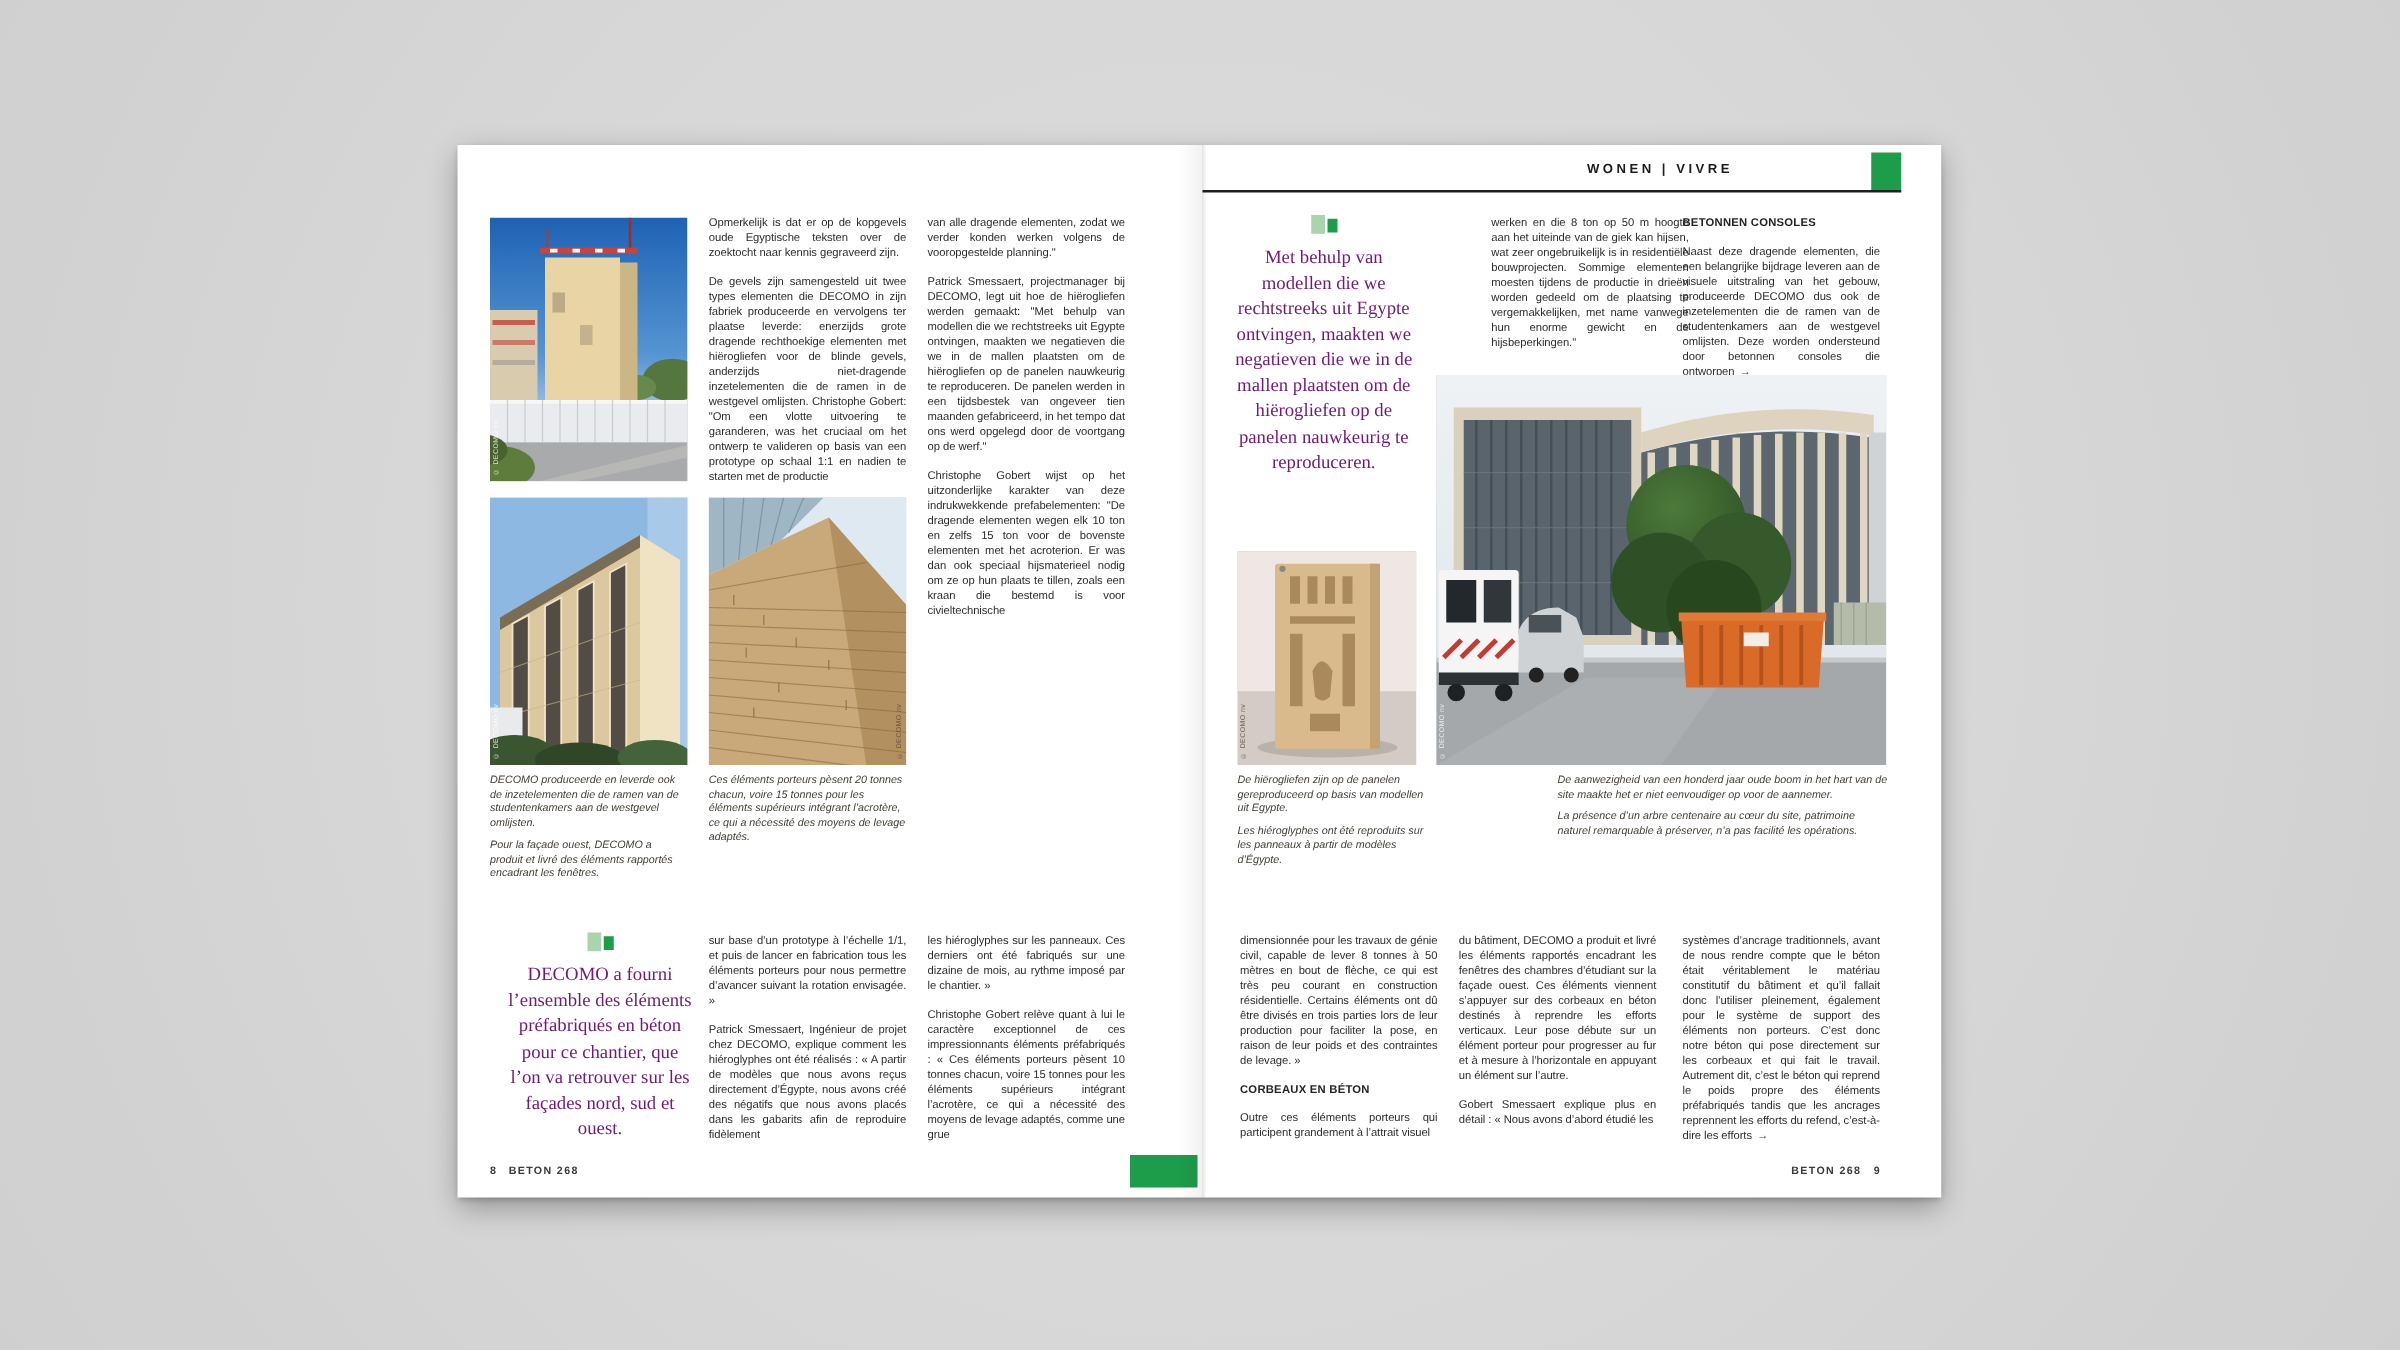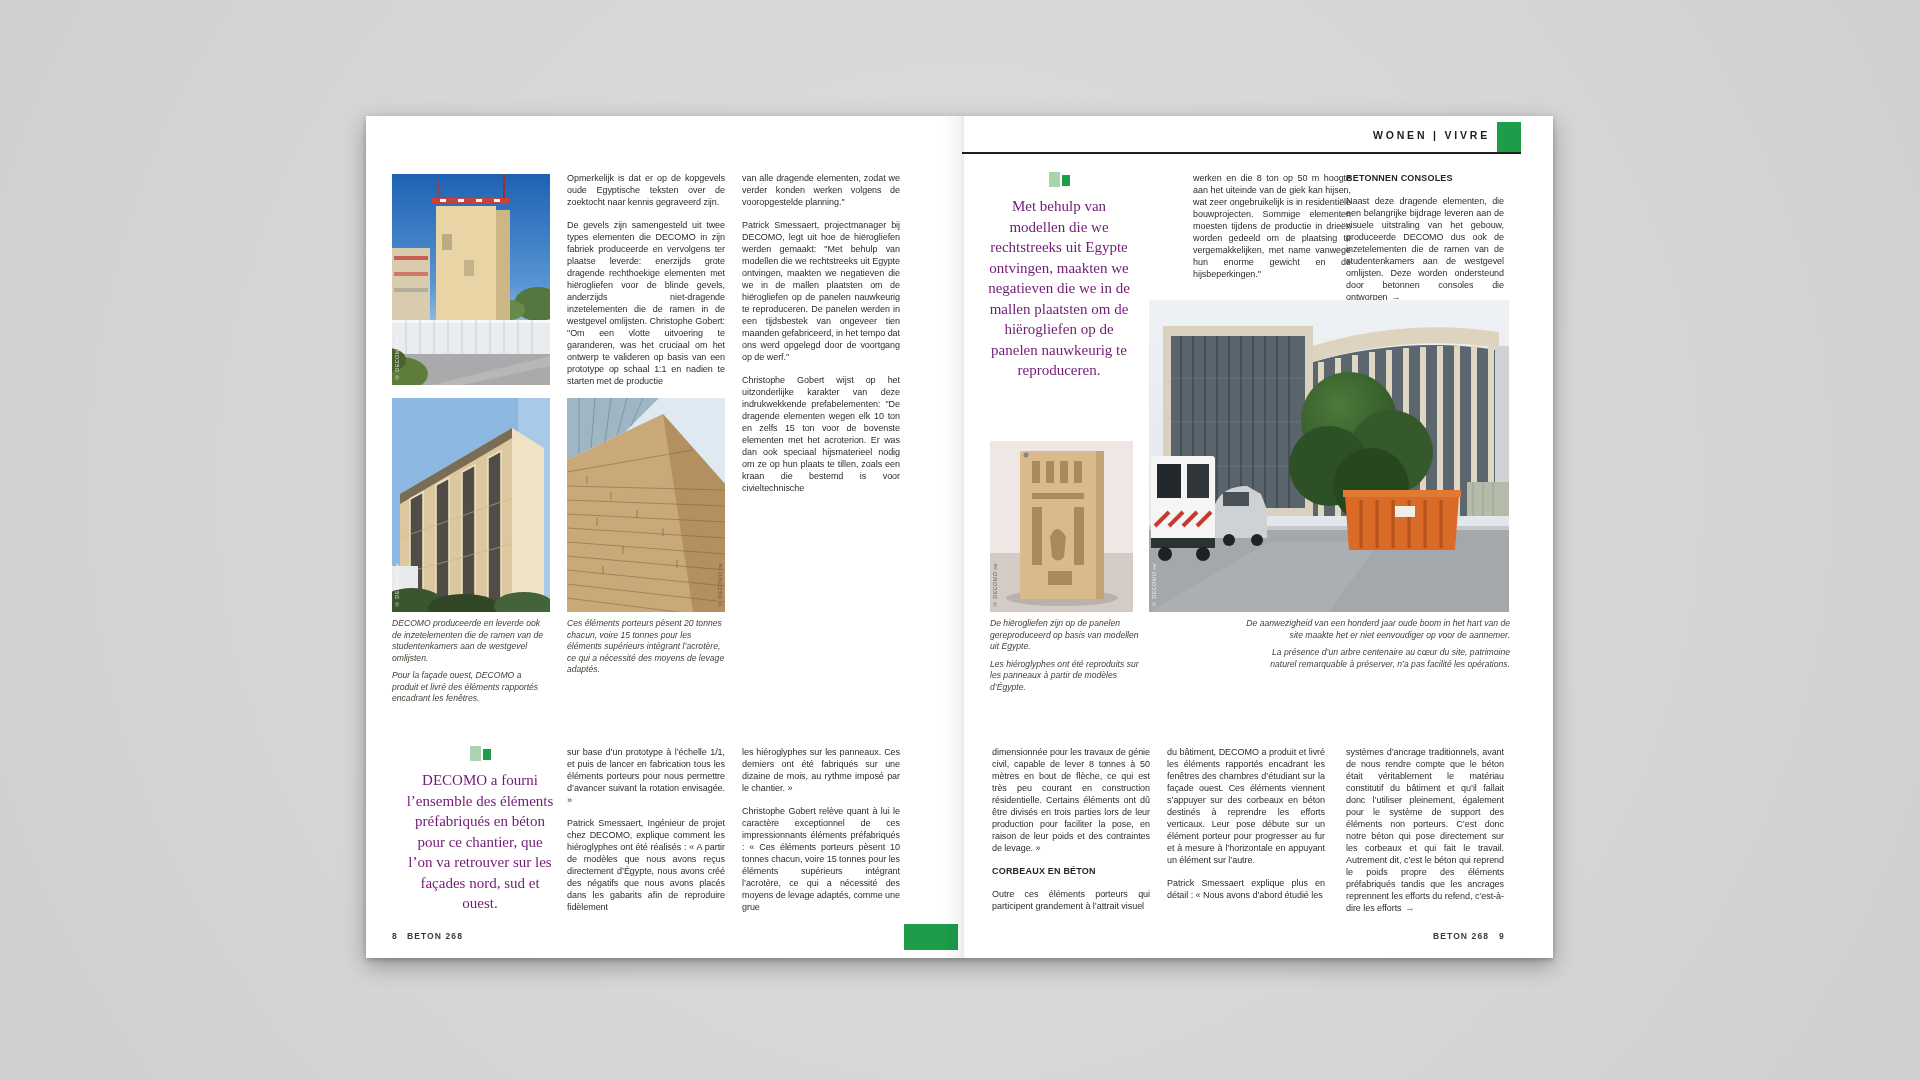--- a/index.html
+++ b/index.html
@@ -15,29 +15,29 @@
   .bodycol{font:9px/12px "Liberation Sans", sans-serif;color:#2e2c2b;text-align:justify;
            letter-spacing:-0.05px;hyphens:auto;overflow-wrap:break-word;}
   .bodycol p{margin:0 0 11px;}
   .bodycol p:last-child{margin-bottom:0;}
   .colhead{font-weight:bold;letter-spacing:.2px;margin:0 0 1px;color:#262422;}
   .cont-arrow{color:#4a4a4a;margin-left:4px;letter-spacing:-1px;}
 
   .caption{font:italic 8.6px/11.5px "Liberation Sans", sans-serif;color:#454038;}
   .caption .blk{margin:0 0 6px;}
   .caption .blk:last-child{margin-bottom:0;}
-  .caption.centered{text-align:right;}
+  .caption.centered{text-align:left;}
 
   .quote{font:15px/20.5px "Liberation Serif", serif;color:#701a75;text-align:center;}
   .qicon{display:flex;justify-content:center;align-items:flex-start;gap:2px;margin-bottom:9px;}
   .qicon .sq1{width:11px;height:15px;background:#a9d4ae;}
   .qicon .sq2{width:8px;height:11px;background:#1d9c49;margin-top:3px;}
   .quote .qtext{display:block;}
 
-  .header-label{font:600 10.5px "Liberation Sans", sans-serif;letter-spacing:2.8px;color:#1d1d1d;text-align:right;}
+  .header-label{font:600 10.5px "Liberation Sans", sans-serif;letter-spacing:2.8px;color:#1d1d1d;text-align:center;}
   .header-rule{background:#1f1f1f;height:1.5px;}
   .green-square{background:#1d9c49;}
 
   .footer{font:bold 8.5px "Liberation Sans", sans-serif;letter-spacing:1.1px;color:#3a3a3a;}
   .footer .num{letter-spacing:.2px;}
   .footer .gap{display:inline-block;width:10px;}
 
   .photo{position:absolute;overflow:hidden;background:#cfcfcf;}
   .photo svg{display:block;}
   .credit{position:absolute;left:2px;bottom:5px;writing-mode:vertical-rl;transform:rotate(180deg);
@@ -351,21 +351,21 @@
       <p>Christophe Gobert relève quant à lui le caractère exceptionnel de ces impressionnants éléments préfabriqués : « Ces éléments porteurs pèsent 10 tonnes chacun, voire 15 tonnes pour les éléments supérieurs intégrant l’acrotère, ce qui a nécessité des moyens de levage adaptés, comme une grue</p>
     </div>
 
     <div class="abs bodycol" style="left:626px;top:630px;width:158px;" lang="fr">
       <p>dimensionnée pour les travaux de génie civil, capable de lever 8 tonnes à 50 mètres en bout de flèche, ce qui est très peu courant en construction résidentielle. Certains éléments ont dû être divisés en trois parties lors de leur production pour faciliter la pose, en raison de leur poids et des contraintes de levage. »</p>
       <p class="colhead">CORBEAUX EN BÉTON</p>
       <p>Outre ces éléments porteurs qui participent grandement à l’attrait visuel</p>
     </div>
     <div class="abs bodycol" style="left:801px;top:630px;width:158px;" lang="fr">
       <p>du bâtiment, DECOMO a produit et livré les éléments rapportés encadrant les fenêtres des chambres d’étudiant sur la façade ouest. Ces éléments viennent s’appuyer sur des corbeaux en béton destinés à reprendre les efforts verticaux. Leur pose débute sur un élément porteur pour progresser au fur et à mesure à l’horizontale en appuyant un élément sur l’autre.</p>
-      <p>Patrick Smessaert explique plus en détail : « Nous avons d’abord étudié les</p>
+      <p>Gobert Smessaert explique plus en détail : « Nous avons d’abord étudié les</p>
     </div>
     <div class="abs bodycol" style="left:980px;top:630px;width:158px;" lang="fr">
       <p><span>systèmes d’ancrage traditionnels, avant de nous rendre compte que le béton était véritablement le matériau constitutif du bâtiment et qu’il fallait donc l’utiliser pleinement, également pour le système de support des éléments non porteurs. C’est donc notre béton qui pose directement sur les corbeaux et qui fait le travail. Autrement dit, c’est le béton qui reprend le poids propre des éléments préfabriqués tandis que les ancrages reprennent les efforts du refend, c’est-à-dire les efforts</span><span class="cont-arrow">→</span></p>
     </div>
 
     <div class="abs footer" style="left:26px;top:815px;">
       <span class="num">8</span><span class="gap"></span><span>BETON 268</span>
     </div>
     <div class="abs footer" style="left:980px;top:815px;width:158px;text-align:right;">
       <span>BETON 268</span><span class="gap"></span><span class="num">9</span>

